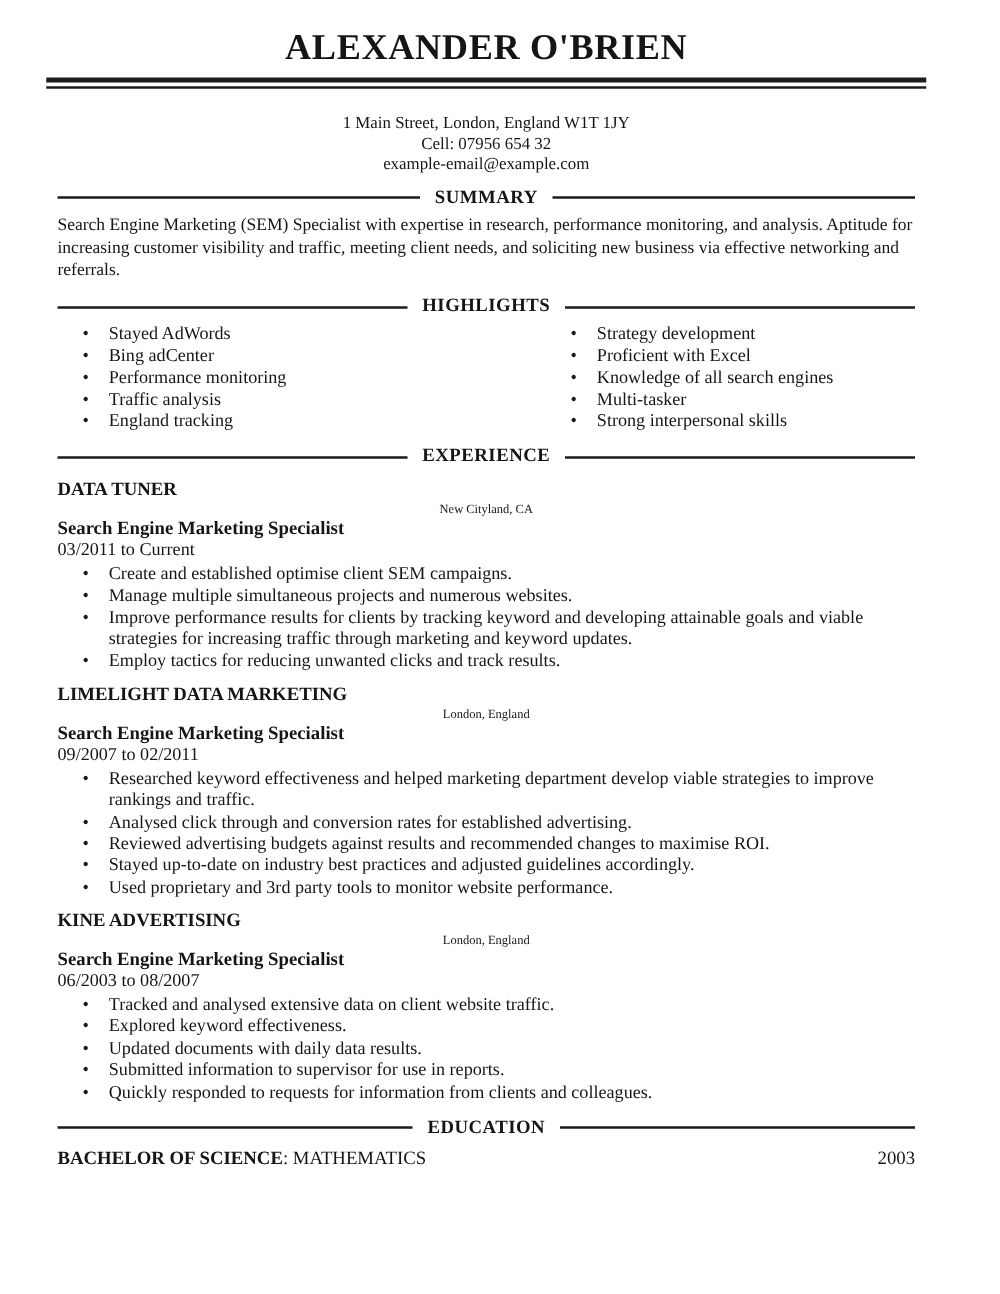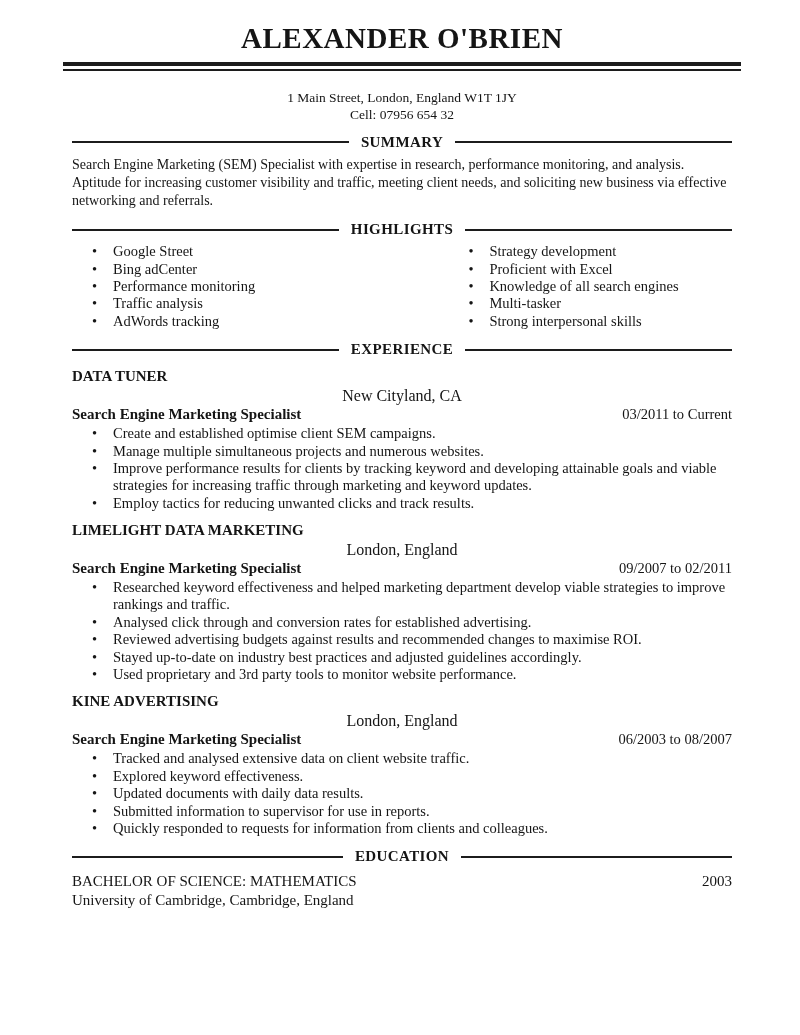--- a/index.html
+++ b/index.html
@@ -11,21 +11,21 @@
     width: 800px;
     height: 1035px;
     overflow: hidden;
     font-family: "Liberation Serif", "DejaVu Serif", serif;
     color: #151515;
   }
   .page {
     box-sizing: border-box;
     width: 784px;
     height: 1035px;
-    padding: 22px 52px 0 72px;
+    padding: 22px 52px 0 46px;
   }
   .person-name {
     margin: 0 0 7px 0;
     text-align: center;
     font-size: 29px;
     font-weight: bold;
     letter-spacing: 0.5px;
     line-height: 1.15;
   }
   .double-rule {
@@ -85,97 +85,99 @@
   }
   .job { margin-top: 9px; }
   .company {
     text-align: left;
     font-weight: bold;
     font-size: 15px;
     line-height: 1.25;
   }
   .location {
     text-align: center;
-    font-size: 16px;
+    font-size: 10px;
     line-height: 1.2;
   }
   .role-row {
     display: flex;
     justify-content: space-between;
     align-items: baseline;
     margin: 1px 0 2px 0;
+    flex-direction: column;
   }
   .role {
     font-weight: bold;
     font-size: 15px;
   }
   .dates {
     font-size: 14.5px;
   }
   .edu-row {
     display: flex;
     justify-content: space-between;
     align-items: baseline;
     font-size: 15px;
     margin-top: 7px;
     line-height: 1.25;
   }
   .edu-row2 {
     font-size: 15px;
     line-height: 1.25;
   }
-  .bold { font-weight: normal; text-align: center; }
+  .bold { font-weight: bold; text-align: center; }
 </style>
 </head>
 <body>
 
 <div class="page">
 
   <h1 class="person-name">ALEXANDER O'BRIEN</h1>
 
   <div class="double-rule"></div>
 
   <div class="contact">
     <div>1 Main Street, London, England W1T 1JY</div>
     <div>Cell: 07956 654 32</div>
+    <div>example-email@example.com</div>
   </div>
 
   <div class="sec-header">
     <div class="rule"></div>
     <span class="sec-title">SUMMARY</span>
     <div class="rule"></div>
   </div>
   <p class="summary-text">Search Engine Marketing (SEM) Specialist with expertise in research, performance monitoring, and analysis. Aptitude for increasing customer visibility and traffic, meeting client needs, and soliciting new business via effective networking and referrals.</p>
 
   <div class="sec-header">
     <div class="rule"></div>
     <span class="sec-title">HIGHLIGHTS</span>
     <div class="rule"></div>
   </div>
   <div class="hl-cols">
     <ul class="blist hl-col-left">
       <li>
           <span class="dot">•</span>
-          <span>Google Street</span>
+          <span>Stayed AdWords</span>
         </li>
       <li>
           <span class="dot">•</span>
           <span>Bing adCenter</span>
         </li>
       <li>
           <span class="dot">•</span>
           <span>Performance monitoring</span>
         </li>
       <li>
           <span class="dot">•</span>
           <span>Traffic analysis</span>
         </li>
       <li>
           <span class="dot">•</span>
-          <span>AdWords tracking</span>
+          <span>England tracking</span>
         </li>
     </ul>
     <ul class="blist hl-col-right">
       <li>
           <span class="dot">•</span>
           <span>Strategy development</span>
         </li>
       <li>
           <span class="dot">•</span>
           <span>Proficient with Excel</span>
@@ -292,17 +294,14 @@
 
   <div class="sec-header">
     <div class="rule"></div>
     <span class="sec-title">EDUCATION</span>
     <div class="rule"></div>
   </div>
   <div class="edu-row">
     <span><span class="bold">BACHELOR OF SCIENCE</span><span>: MATHEMATICS</span></span>
     <span>2003</span>
   </div>
-  <div class="edu-row2">
-    <span class="bold">University of Cambridge</span><span>, Cambridge, England</span>
-  </div>
 
 </div>
 
 </body></html>

